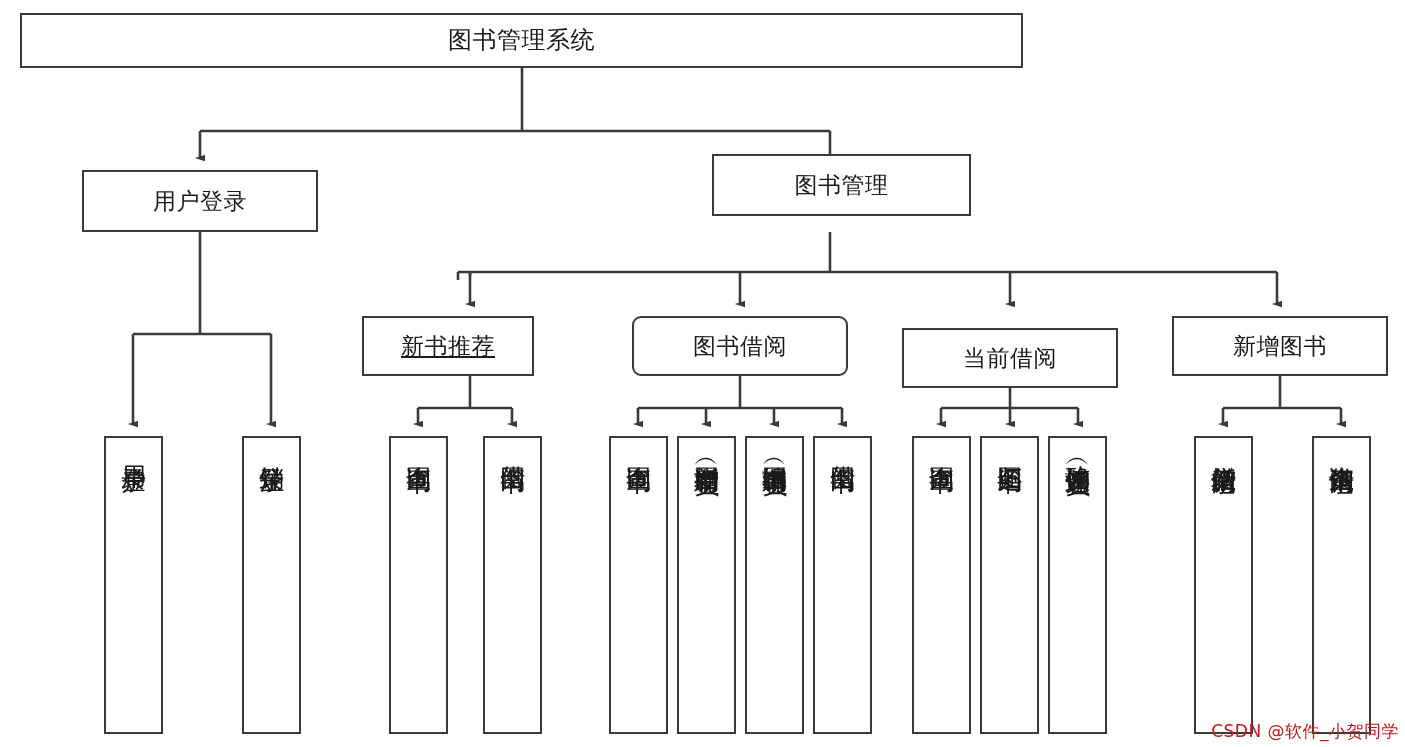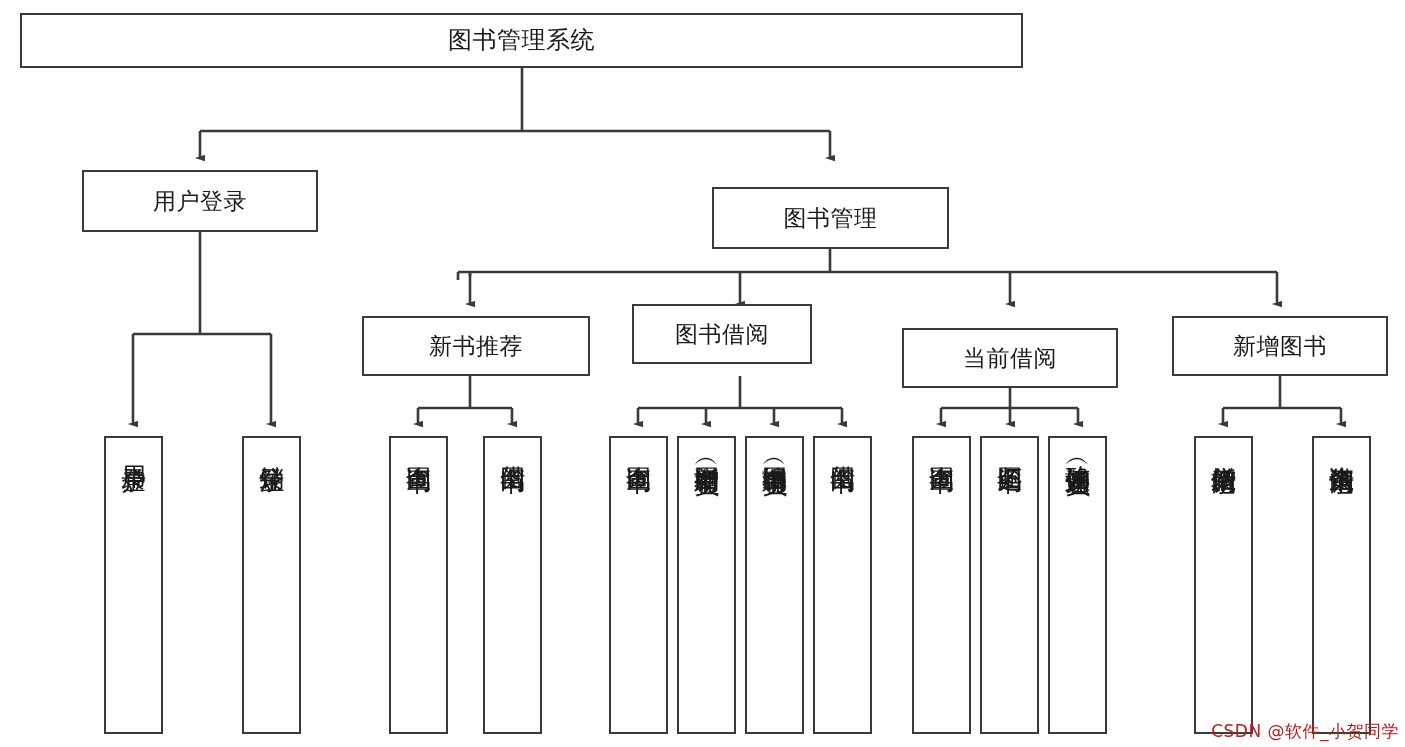--- a/index.html
+++ b/index.html
@@ -132,28 +132,28 @@
     </g>
   </svg>
 
   <div class="node h root" style="left:20px; top:13px; width:1003px; height:55px;">
     <span class="label">图书管理系统</span>
   </div>
 
   <div class="node h" style="left:82px; top:170px; width:236px; height:62px;">
     <span class="label">用户登录</span>
   </div>
-  <div class="node h" style="left:712px; top:187px; width:237px; height:62px;">
+  <div class="node h" style="left:712px; top:154px; width:259px; height:62px;">
     <span class="label">图书管理</span>
   </div>
 
-  <div class="node h" style="left:362px; top:316px; width:228px; height:60px;">
+  <div class="node h" style="left:362px; top:316px; width:172px; height:60px;text-decoration:underline;">
     <span class="label">新书推荐</span>
   </div>
-  <div class="node h" style="left:632px; top:304px; width:180px; height:60px;">
+  <div class="node h" style="left:632px; top:316px; width:216px; height:60px;border-radius:9px;">
     <span class="label">图书借阅</span>
   </div>
   <div class="node h" style="left:902px; top:328px; width:216px; height:60px;">
     <span class="label">当前借阅</span>
   </div>
   <div class="node h" style="left:1172px; top:316px; width:216px; height:60px;">
     <span class="label">新增图书</span>
   </div>
 
   <div class="node v" style="left:104px; top:436px; width:59px; height:298px;">

